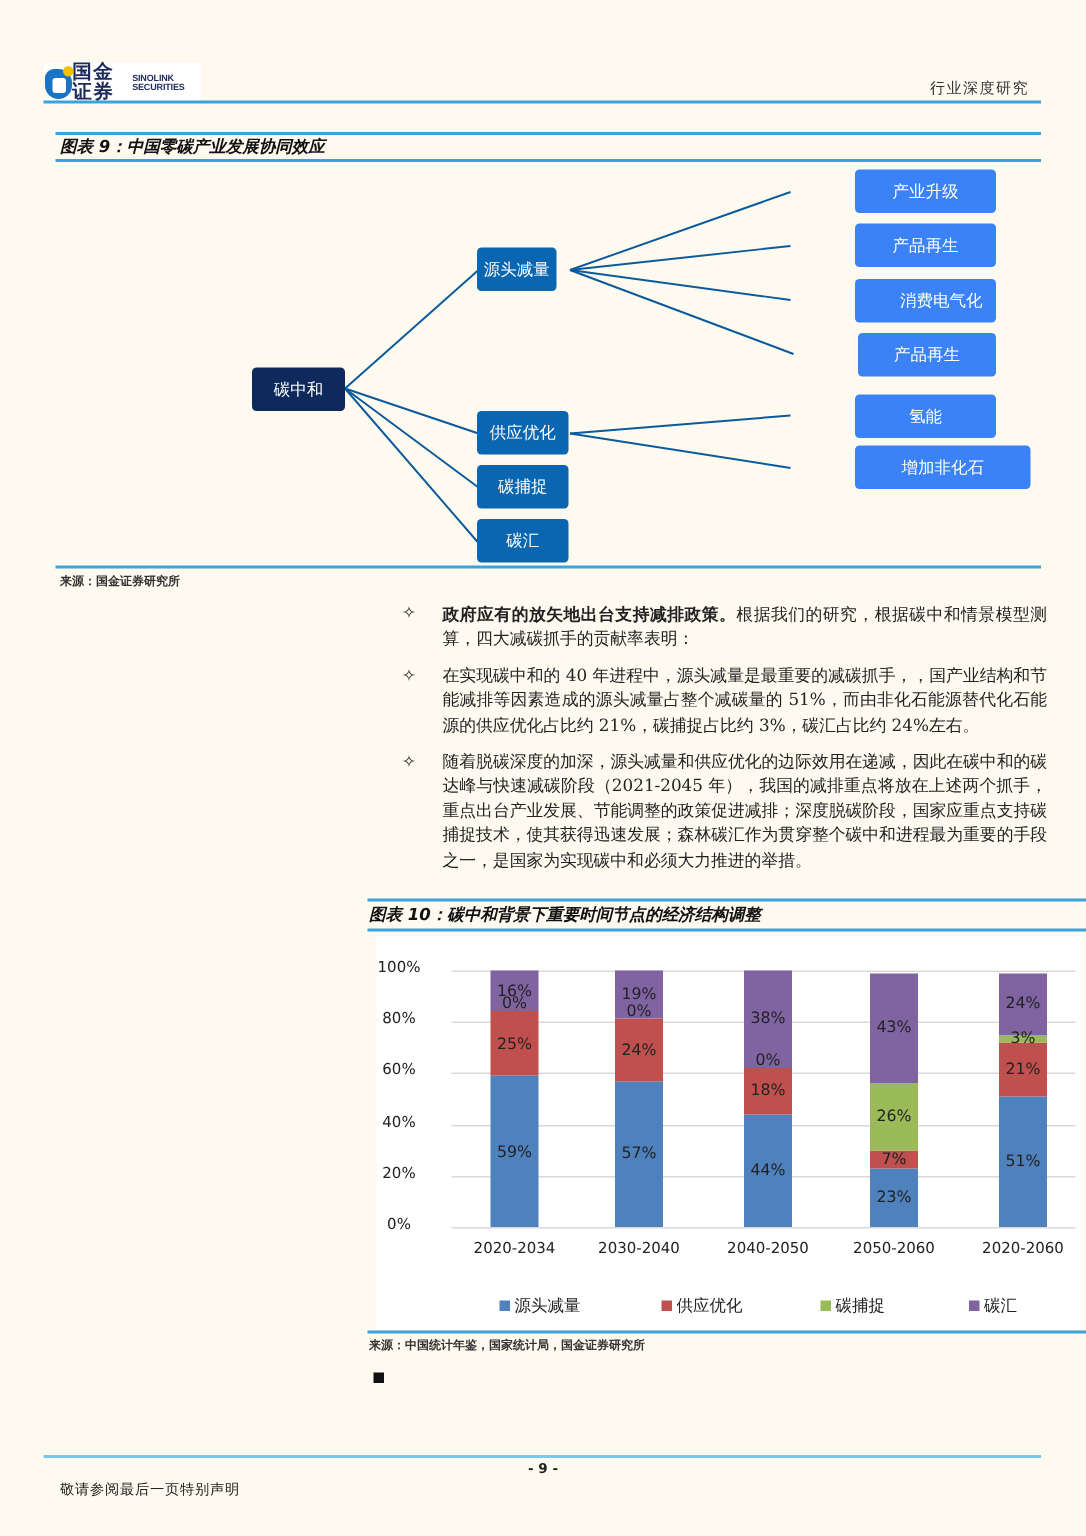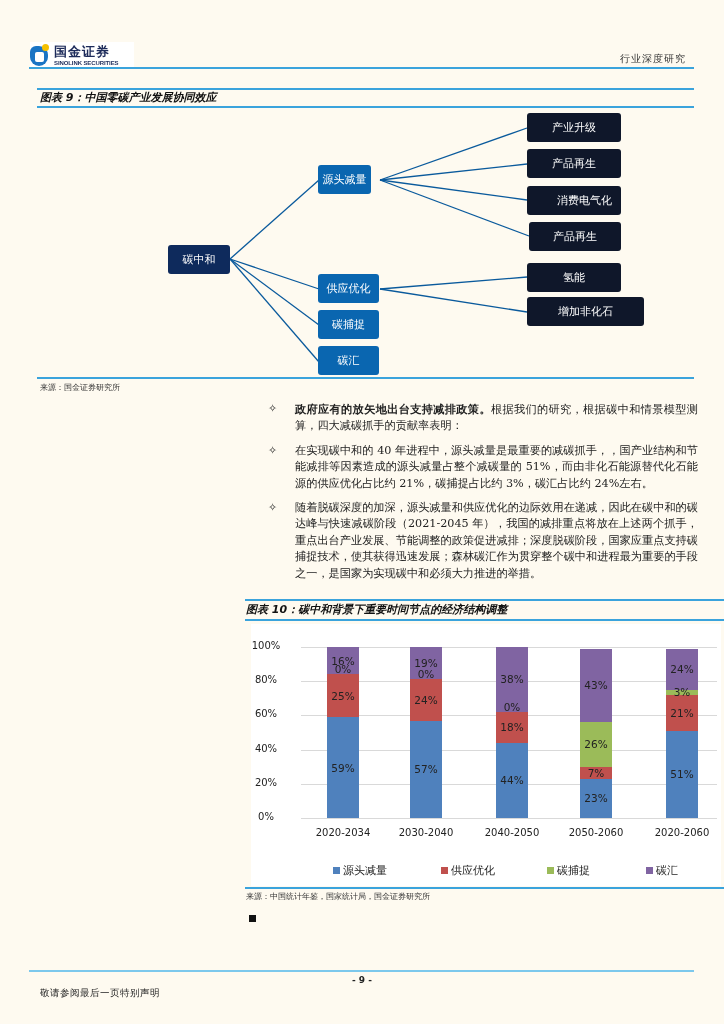--- a/index.html
+++ b/index.html
@@ -7,37 +7,37 @@
   body { position: relative; font-family: "DejaVu Serif", "Liberation Serif", serif; color: #222; }
 
   .abs { position: absolute; }
 
   
   .logo { left: 30px; top: 42px; width: 104px; height: 26px; background: #fff; display: flex; align-items: center; }
   .logo-mark { width: 20px; height: 22px; position: relative; margin-left: 0; }
   .logo-mark .ring { position: absolute; left: 0; top: 2px; width: 18px; height: 20px; border-radius: 6px 9px 9px 9px; background: #1a74c4; }
   .logo-mark .hole { position: absolute; left: 5px; top: 8px; width: 9px; height: 10px; background: #fff; border-radius: 2px; }
   .logo-mark .dot { position: absolute; left: 12px; top: 0; width: 7px; height: 7px; border-radius: 50%; background: #f5c000; }
-  .logo-text { margin-left: 4px; display: flex; flex-direction: column; line-height: 1; }
+  .logo-text { margin-left: 4px; display: flex; flex-direction: row; line-height: 1; align-items: center; }
   .logo-cn { font-family: "DejaVu Sans", sans-serif; font-weight: bold; font-size: 13px; color: #1d2b5a; letter-spacing: 1px; }
   .logo-en { font-family: "Liberation Sans", sans-serif; font-weight: bold; font-size: 6px; color: #1d2b5a; margin-top: 2px; letter-spacing: -0.1px; }
   .header-right { right: 38px; top: 52px; font-size: 10px; color: #333; letter-spacing: 1px; }
   .header-line { left: 29px; top: 67px; width: 665px; height: 2px; background: #3aa3dc; }
 
   .fig-line { height: 2px; background: #3aa3dc; }
   .fig-title { font-family: "DejaVu Sans", sans-serif; font-style: italic; font-weight: bold; font-size: 11px; color: #111; }
 
   
   .diagram { left: 37px; top: 106px; width: 657px; height: 272px; }
   .node { position: absolute; border-radius: 3px; color: #fff; font-family: "DejaVu Sans", sans-serif; font-size: 11px; display: flex; align-items: center; justify-content: center; }
   .node.root { background: #0e2a5c; }
   .node.mid { background: #0a66b0; }
-  .node.leaf { background: #0f172a; }
-
-  .source { font-size: 8px; color: #333; }
+  .node.leaf { background: #3b82f6; margin-left: 43px; }
+
+  .source { font-size: 8px; color: #333; font-weight: bold; }
 
   
   .bullets { left: 268px; top: 401px; width: 430px; }
   .bullet { display: flex; font-size: 11.2px; line-height: 16.4px; margin-bottom: 8px; }
   .bullet .mark { width: 27px; flex-shrink: 0; font-family: "DejaVu Sans", sans-serif; font-size: 11px; }
   .bullet .txt { flex: 1; text-align: justify; }
   .bullet .txt b { font-weight: bold; }
 
   
   .chart-area { left: 251px; top: 624px; width: 470px; height: 262px; background: #ffffff; }

